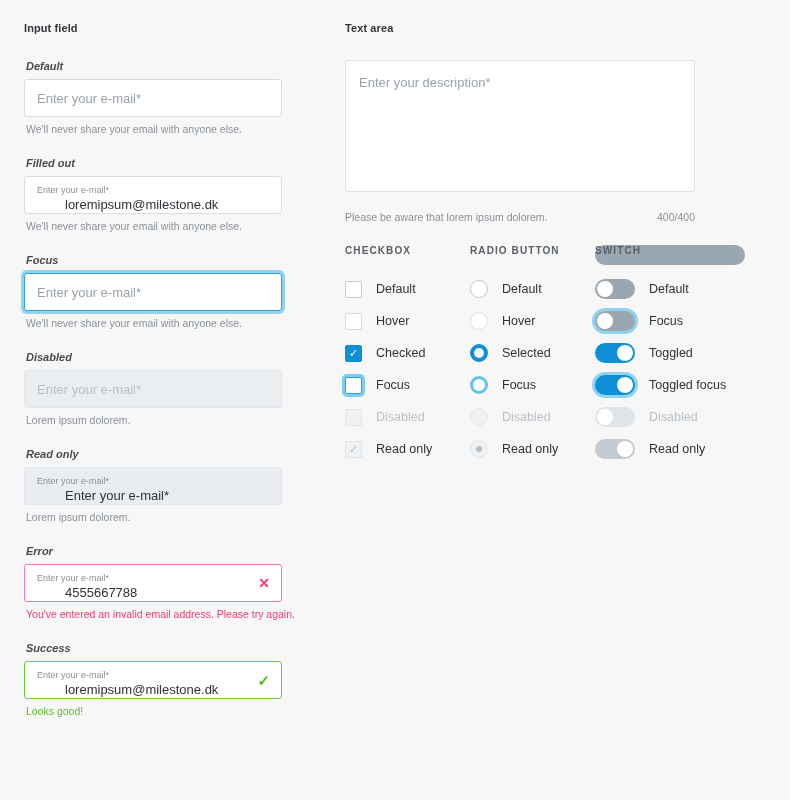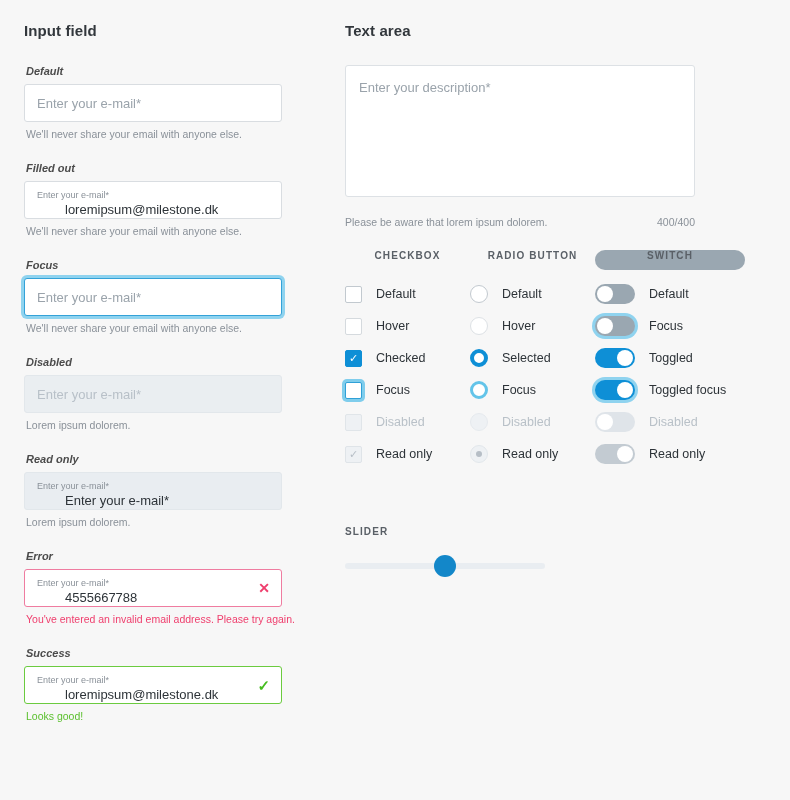--- a/index.html
+++ b/index.html
@@ -10,21 +10,21 @@
     color:#3b3b3b;
     overflow:hidden;
     position:relative;
   }
   .page{position:relative;width:790px;height:800px;}
 
   .col-left{position:absolute;left:24px;top:22px;width:300px;}
   .col-right{position:absolute;left:345px;top:22px;width:400px;}
 
   h2.section{
-    font-size:15px;font-weight:bold;color:#32373c;
+    font-size:11px;font-weight:bold;color:#32373c;
     margin:0 0 26px 0;letter-spacing:.1px;
   }
   .state-label{
     font-size:11px;font-style:italic;font-weight:bold;color:#4b4b4b;
     margin:0 0 7px 2px;
   }
   .helper{
     font-size:10.5px;color:#8a9199;margin:6px 0 0 2px;
   }
   .helper.error{color:#ef3e6d;}
@@ -95,21 +95,21 @@
   }
   .ta-footer span{font-size:10.5px;color:#8a9199;}
 
   
   .other-title{margin-top:64px;}
   .cols{display:flex;margin-top:22px;}
   .col{width:139px;}
   .col.sw{width:150px;}
   .col-head{
     font-size:10px;font-weight:bold;letter-spacing:1.1px;
-    color:#5a6067;text-transform:uppercase;margin-bottom:17px;text-align:center;
+    color:#5a6067;text-transform:uppercase;margin-bottom:17px;
   }
   .row{display:flex;align-items:center;height:32px;}
   .row .rlabel{font-size:12.5px;color:#2d3338;margin-left:14px;}
   .row .rlabel.muted{color:#b9c1c8;}
 
   
   .cb{width:17px;height:17px;box-sizing:border-box;border-radius:2px;
       background:#fff;border:1px solid #c2c9cf;flex:none;
       display:flex;align-items:center;justify-content:center;}
   .cb.hover{border-color:#d5dade;}
@@ -334,21 +334,15 @@
         </div>
         <div class="row">
           <span class="sw readonly">
               <span class="thumb"></span>
             </span>
           <span class="rlabel">Read only</span>
         </div>
       </div>
     </div>
 
-    <div class="slider-wrap">
-      <div class="slider-head">SLIDER</div>
-      <div class="slider">
-        <span class="knob" style="left: 50%;"></span>
-      </div>
-    </div>
 
   </div>
 </div>
 
 </body></html>

